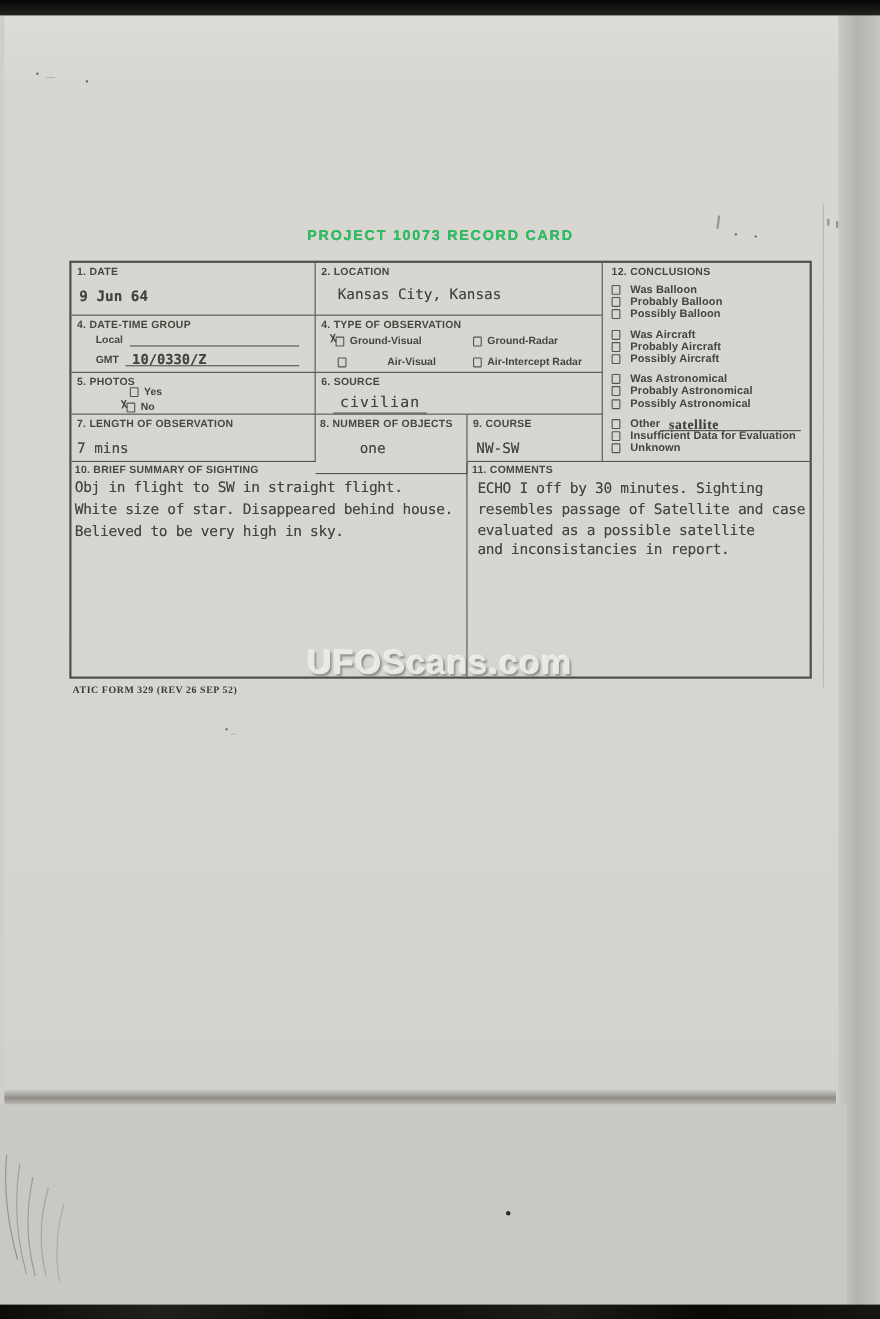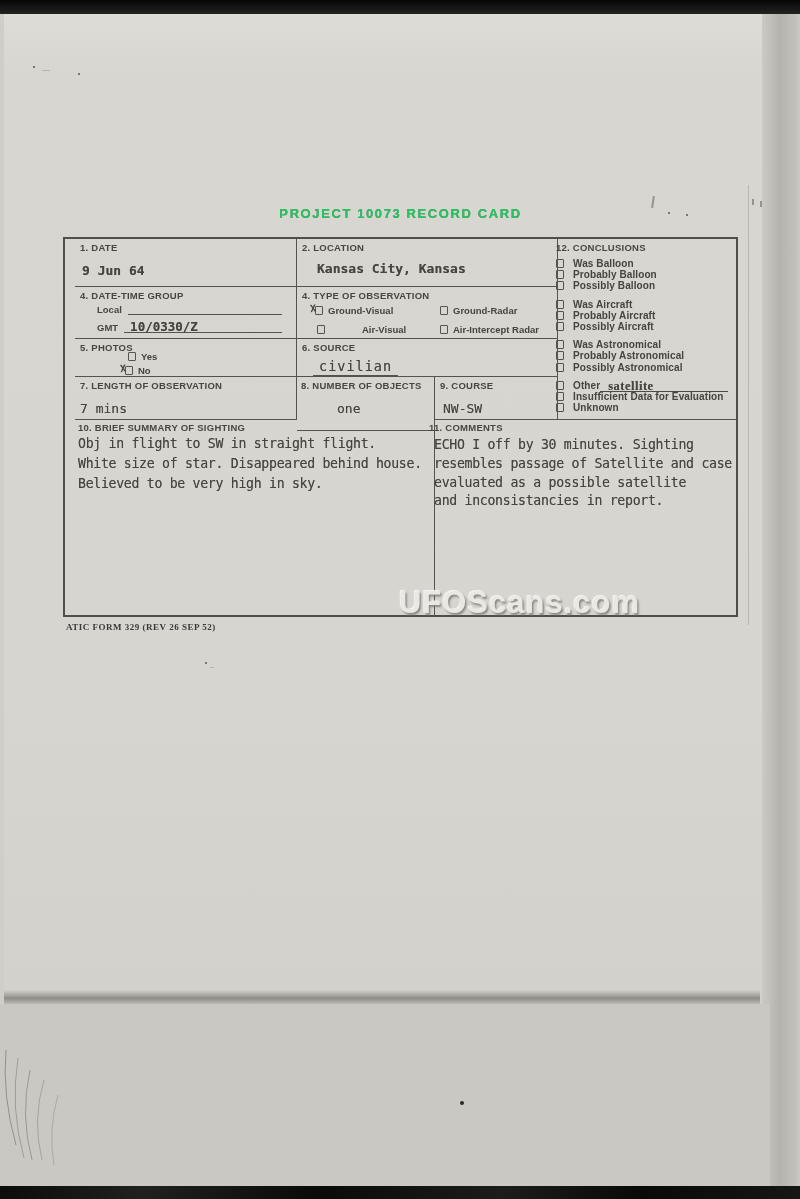--- a/index.html
+++ b/index.html
@@ -20,32 +20,32 @@
          background:#c9c8c3;}
   .strip-bottom{position:absolute;left:0;top:1186px;width:800px;height:13px;
          background:linear-gradient(90deg,#0c0c0b 0%,#20201e 18%,#0a0a09 40%,#1c1c1a 63%,#090908 80%,#161614 100%);}
   .crease{position:absolute;left:748px;top:185px;width:1px;height:440px;
           background:rgba(110,108,102,0.28);}
 
   
   .doc-title{position:absolute;left:63px;top:206px;width:675px;text-align:center;
      font-size:13px;font-weight:700;letter-spacing:1.6px;color:#22c55e;
      text-shadow:0 0 0.6px rgba(80,80,76,0.8);}
-  .watermark{position:absolute;left:160px;top:585px;width:480px;text-align:right;
+  .watermark{position:absolute;left:160px;top:585px;width:480px;text-align:center;
      font-size:31px;font-weight:700;letter-spacing:1px;color:#e9e8e3;
      text-shadow:1.5px 1.5px 2px rgba(125,124,118,0.85),-1px -1px 1px rgba(250,250,246,0.9);
      z-index:6;}
   .form-footer{position:absolute;left:66px;top:622px;font-family:"Liberation Serif",serif;
      font-size:9px;font-weight:700;letter-spacing:0.5px;color:#3a3935;}
 
   
   .rc-table{position:absolute;left:63px;top:237px;width:675px;height:380px;
      border:2px solid #504e49;box-sizing:border-box;z-index:2;}
   .cell{position:absolute;box-sizing:border-box;}
-  .b-r{border-right:1.4px solid #55534e;margin-left:10px;} .b-b{border-bottom:1.4px solid #55534e;}
+  .b-r{border-right:1.4px solid #55534e;} .b-b{border-bottom:1.4px solid #55534e;}
   #cell1 {left:0;top:0;width:222px;height:48px;}
   #cell2 {left:222px;top:0;width:261px;height:48px;}
   #cell12{left:483px;top:0;width:188px;height:181px;}
   #cell3 {left:0;top:48px;width:222px;height:52px;}
   #cell4 {left:222px;top:48px;width:261px;height:52px;}
   #cell5 {left:0;top:100px;width:222px;height:38px;}
   #cell6 {left:222px;top:100px;width:261px;height:38px;}
   #cell7 {left:0;top:138px;width:222px;height:43px;}
   #cell8 {left:222px;top:138px;width:138px;height:54px;}
   #cell9 {left:360px;top:138px;width:123px;height:43px;}
@@ -115,21 +115,21 @@
 
   <div class="rc-table">
 
     <div class="cell b-r b-b" id="cell1">
       <div class="flabel">1. DATE</div>
       <div class="val typed" style="left:7px;top:24px;font-weight:bold;">9 Jun 64</div>
     </div>
 
     <div class="cell b-r b-b" id="cell2">
       <div class="flabel">2. LOCATION</div>
-      <div class="val typed" style="left:20px;top:22px;font-weight:bold;">Kansas City, Kansas</div>
+      <div class="val typed" style="left:20px;top:22px;">Kansas City, Kansas</div>
     </div>
 
     <div class="cell b-b" id="cell12">
       <div class="flabel" style="padding-left:8px;">12. CONCLUSIONS</div>
       <div class="conc-list">
         <div class="conc-group">
           <div class="conc-row">
               <span class="cb"></span>
               <span>Was Balloon</span>
             </div>

